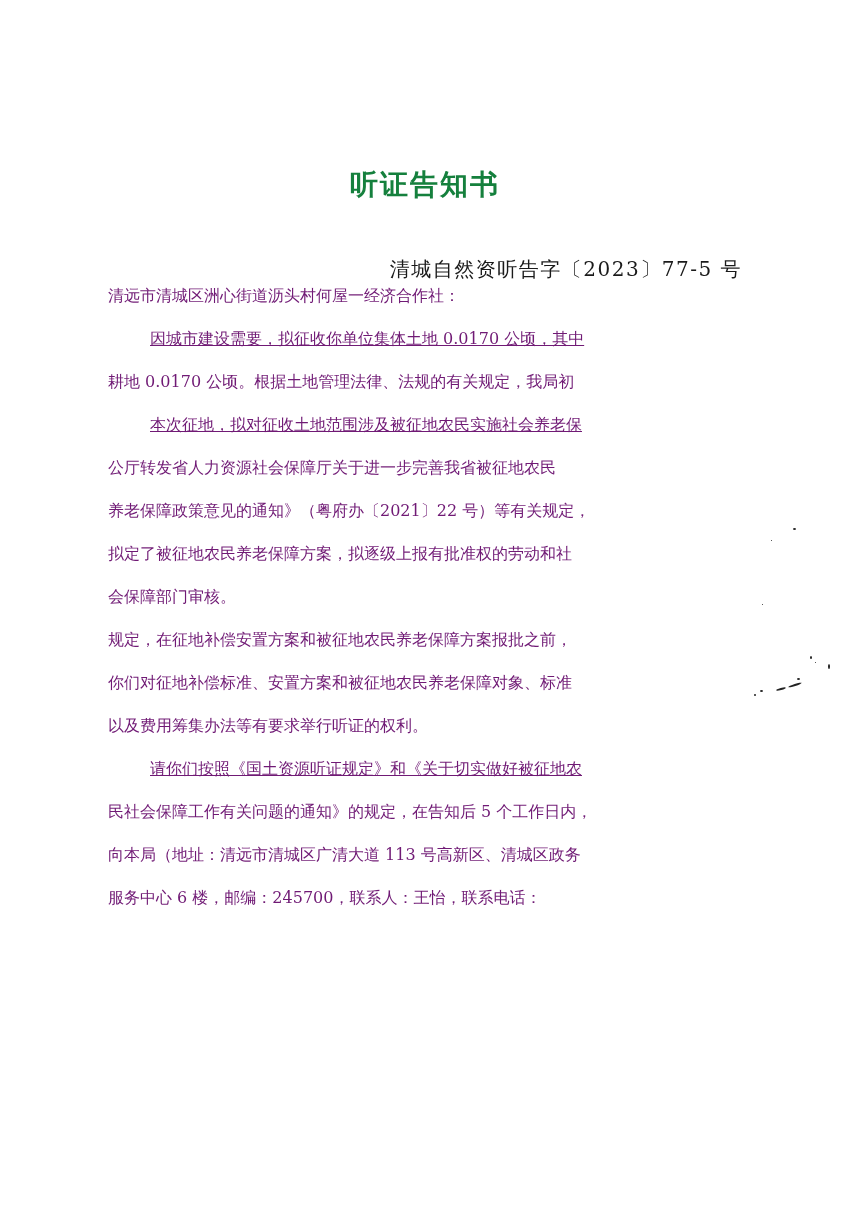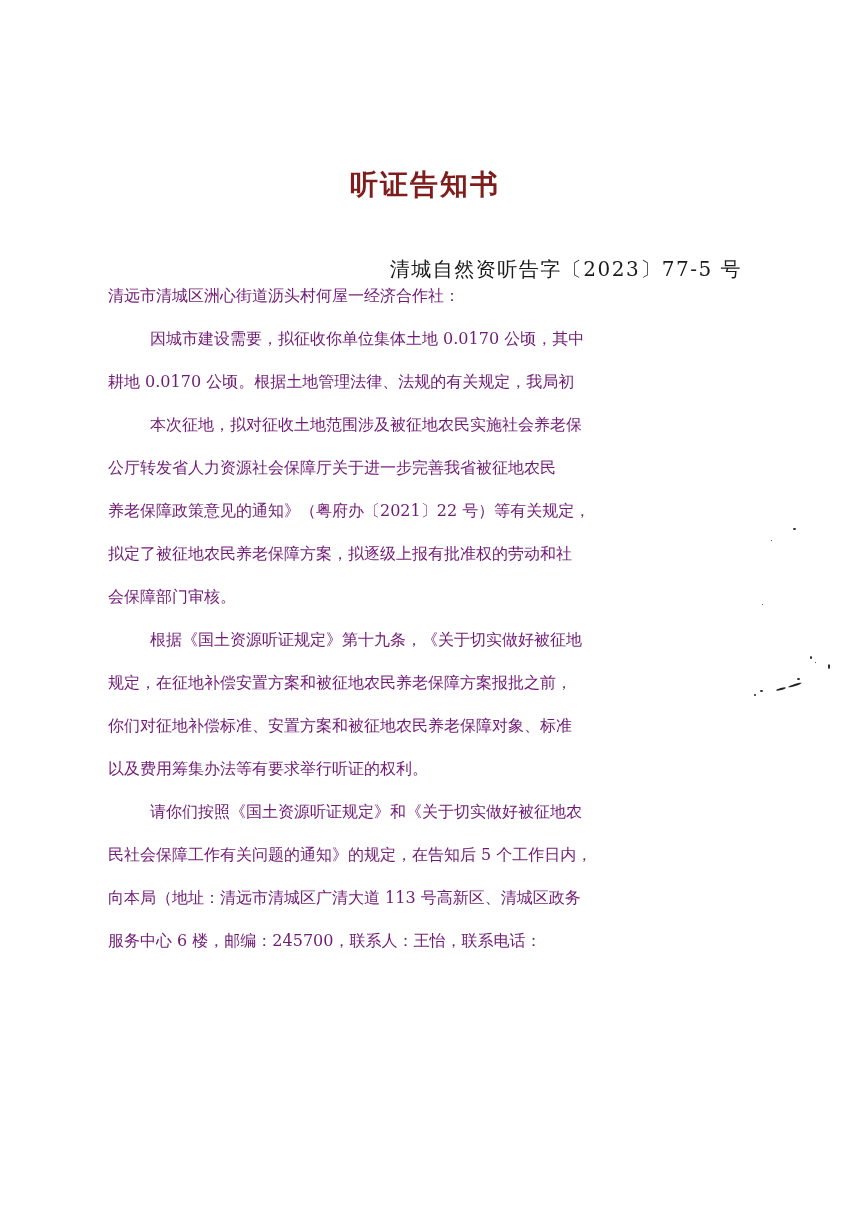--- a/index.html
+++ b/index.html
@@ -1,25 +1,25 @@
 <!DOCTYPE html>
 <html><head>
 <meta charset="utf-8">
 <style>
   html, body { margin: 0; padding: 0; background: #ffffff; }
   body { width: 850px; height: 1223px; position: relative; overflow: hidden;
          font-family: "DejaVu Serif", "Liberation Serif", serif; color: #111; }
   .page { position: absolute; left: 0; top: 0; width: 850px; height: 1223px; }
   .title { position: absolute; left: 0; width: 850px; top: 166px; text-align: center;
            font-family: "DejaVu Sans", "Liberation Sans", sans-serif;
-           font-weight: bold; font-size: 28px; letter-spacing: 2px; color: #7f1d1d; }
+           font-weight: bold; font-size: 28px; letter-spacing: 2px; color: #15803d; }
   .docno { position: absolute; right: 108px; top: 224px; font-size: 20px; letter-spacing: 1.5px; color: #1a1a1a; margin-top: 32px; }
   .body { position: absolute; left: 108px; top: 281px; width: 650px; }
   .line { height: 43px; line-height: 30px; font-size: 16px; white-space: nowrap; color: #701a75; }
-  .line.indent { padding-left: 42px; }
+  .line.indent { padding-left: 42px; text-decoration: underline; }
   .speck { position: absolute; background: #222; border-radius: 50%; }
 </style>
 </head>
 <body>
 
 <div class="page">
   <div class="title">听证告知书</div>
   <div class="docno">清城自然资听告字〔2023〕77-5 号</div>
 
   <div class="body">
@@ -32,21 +32,20 @@
 
     <div class="para-gap">
       <div class="line indent">本次征地，拟对征收土地范围涉及被征地农民实施社会养老保</div>
       <div class="line">公厅转发省人力资源社会保障厅关于进一步完善我省被征地农民</div>
       <div class="line">养老保障政策意见的通知》（粤府办〔2021〕22 号）等有关规定，</div>
       <div class="line">拟定了被征地农民养老保障方案，拟逐级上报有批准权的劳动和社</div>
       <div class="line">会保障部门审核。</div>
     </div>
 
     <div class="para-gap">
-      <div class="line indent">根据《国土资源听证规定》第十九条，《关于切实做好被征地</div>
       <div class="line">规定，在征地补偿安置方案和被征地农民养老保障方案报批之前，</div>
       <div class="line">你们对征地补偿标准、安置方案和被征地农民养老保障对象、标准</div>
       <div class="line">以及费用筹集办法等有要求举行听证的权利。</div>
     </div>
 
     <div class="para-gap">
       <div class="line indent">请你们按照《国土资源听证规定》和《关于切实做好被征地农</div>
       <div class="line">民社会保障工作有关问题的通知》的规定，在告知后 5 个工作日内，</div>
       <div class="line">向本局（地址：清远市清城区广清大道 113 号高新区、清城区政务</div>
       <div class="line">服务中心 6 楼，邮编：245700，联系人：王怡，联系电话：</div>

